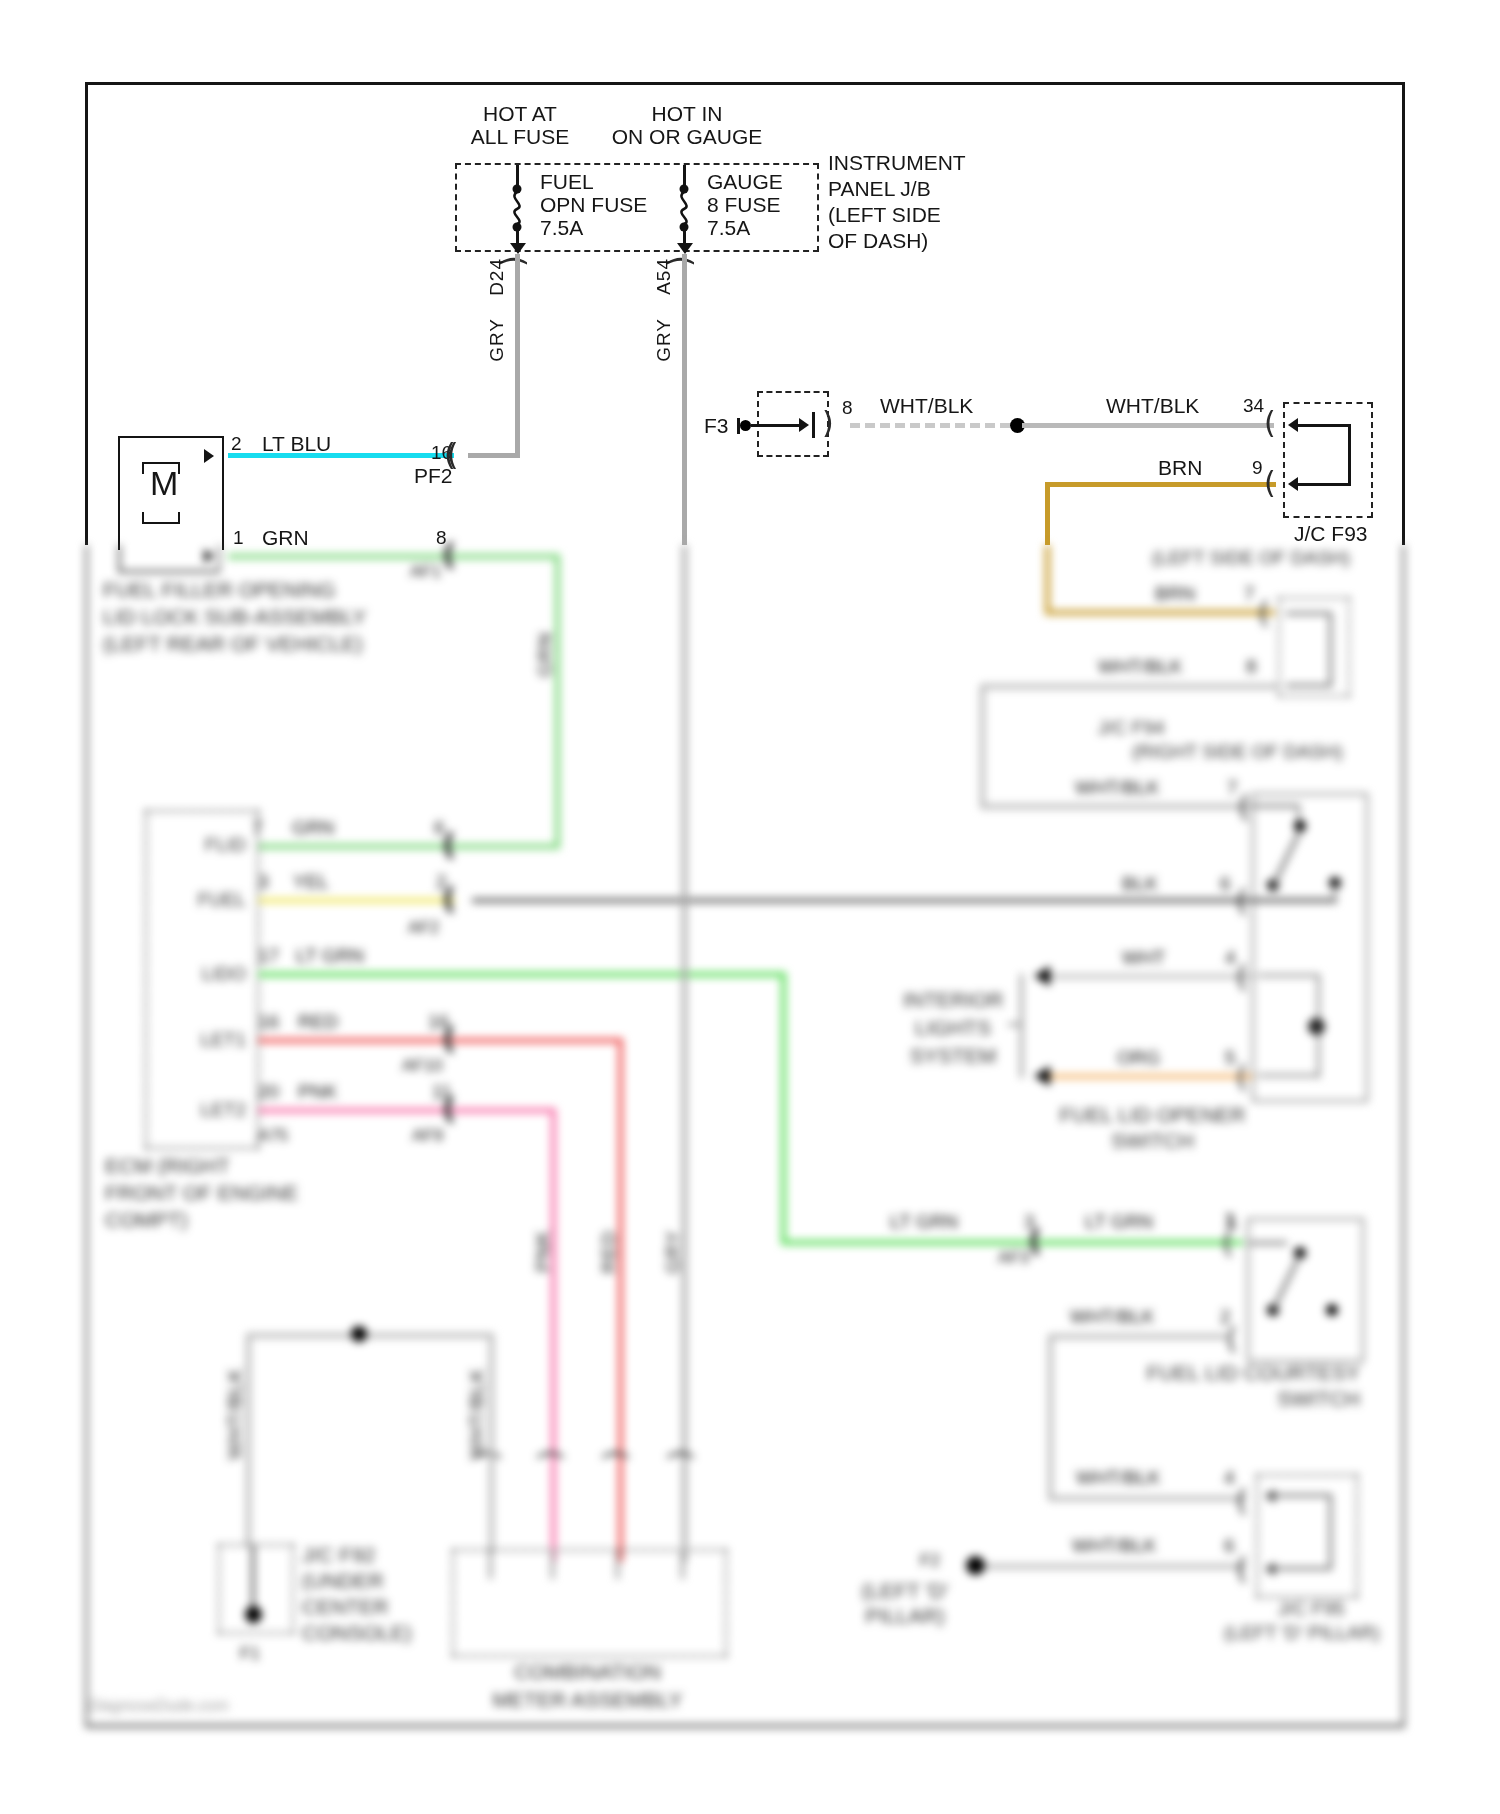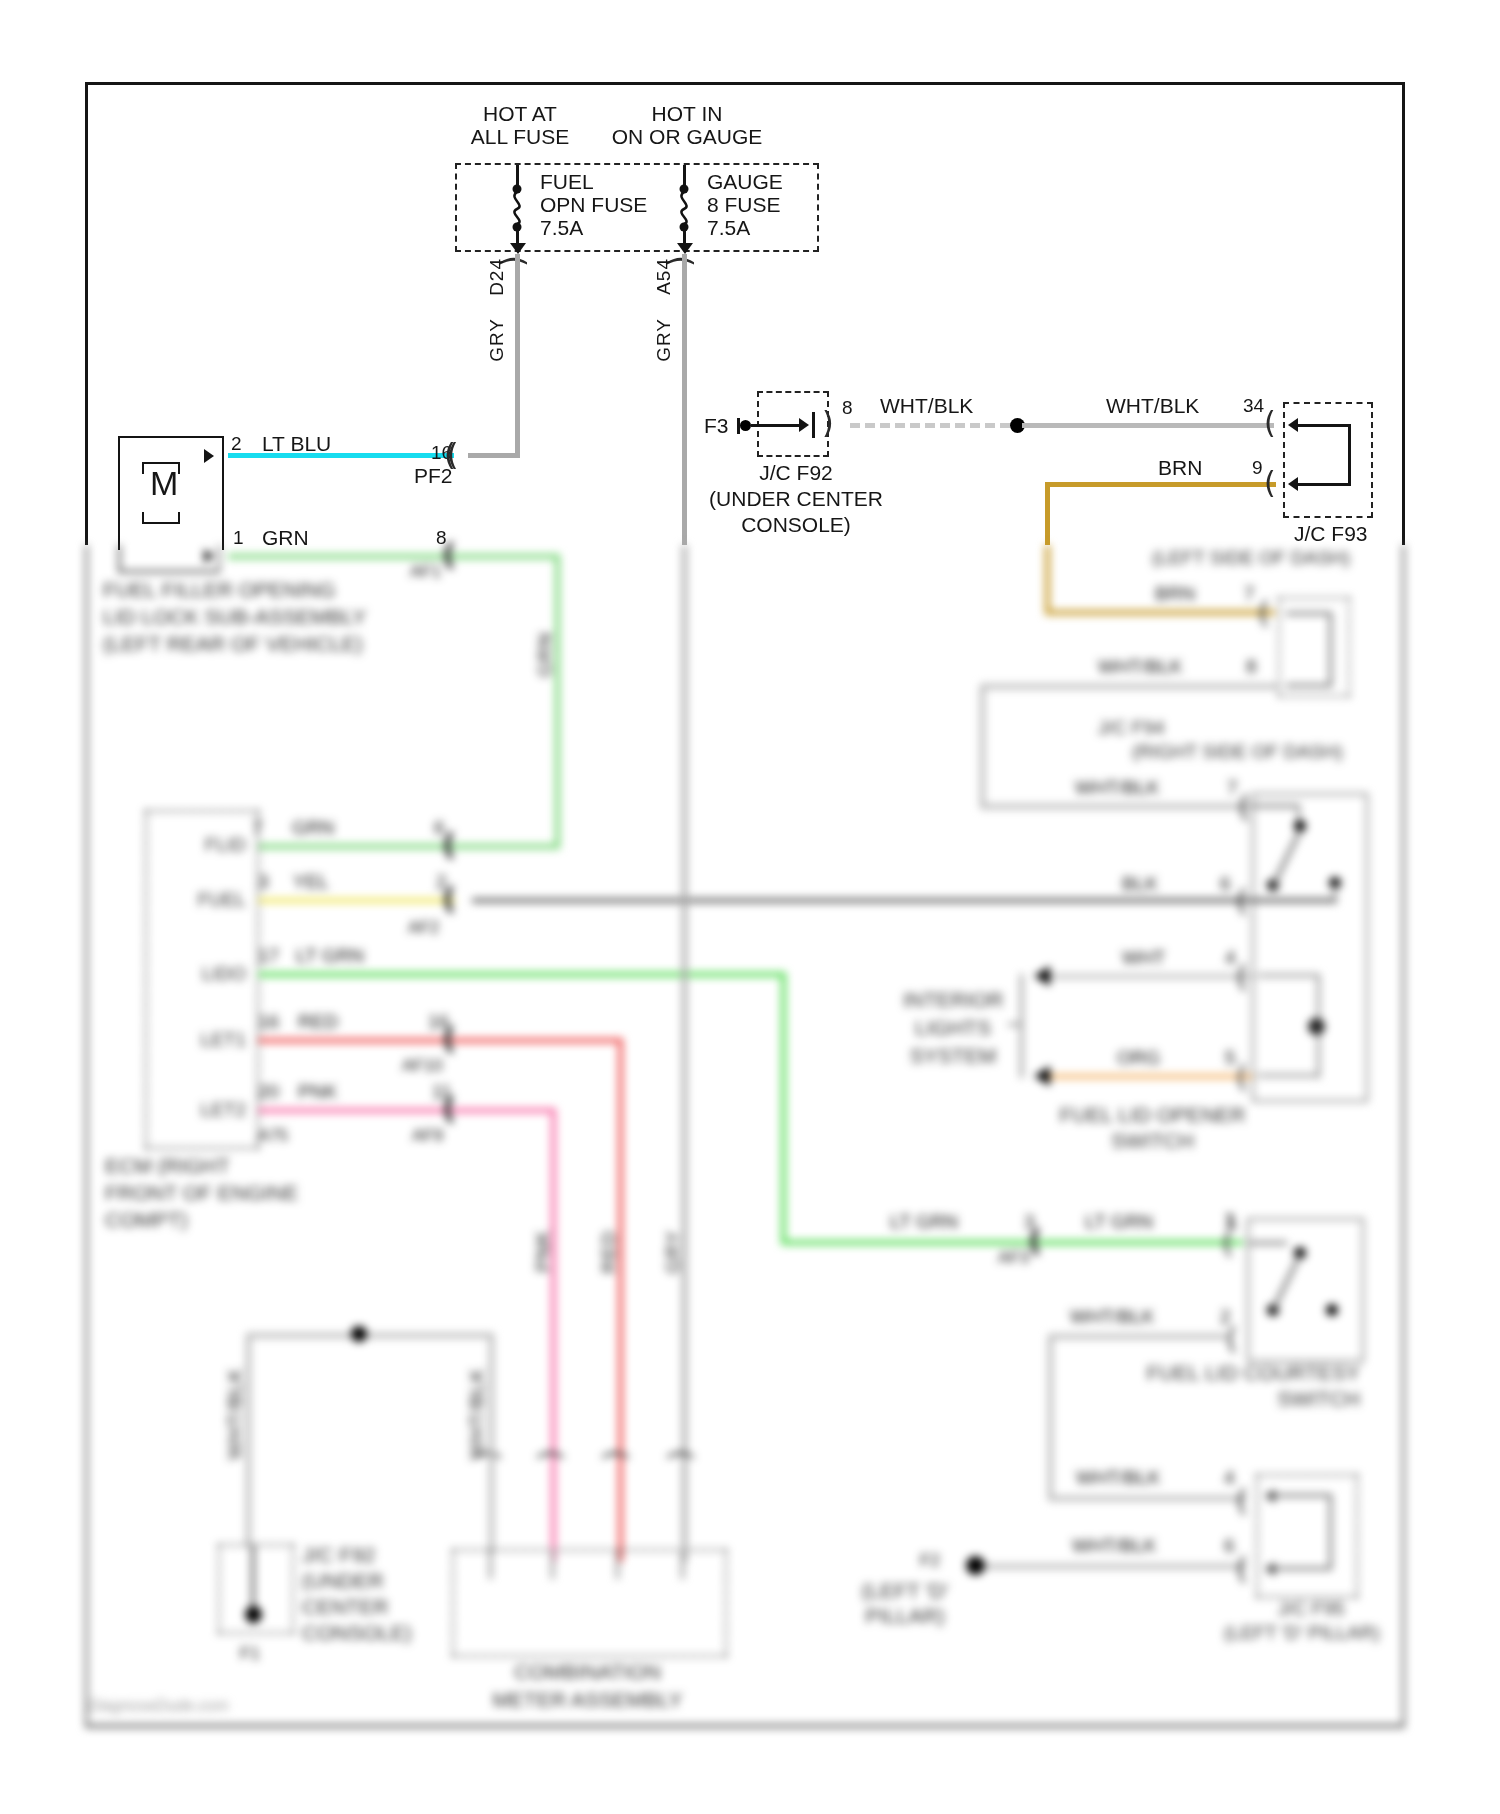--- a/index.html
+++ b/index.html
@@ -35,20 +35,24 @@
   <div class="w" style="left:85px;top:82px;width:1320px;height:3px;background:#161616;"></div>
   <div class="w" style="left:85px;top:82px;width:3px;height:463px;background:#161616;"></div>
   <div class="w" style="left:1402px;top:82px;width:3px;height:463px;background:#161616;"></div>
 
   <div class="lb pre c" style="left:455px;top:102px;width:130px;">HOT AT
 ALL FUSE</div>
   <div class="lb pre c" style="left:607px;top:102px;width:160px;">HOT IN
 ON OR GAUGE</div>
 
   <div class="dashbox" style="left:455px;top:163px;width:360px;height:85px;"></div>
+  <div class="lb pre" style="left:828px;top:150px;line-height:26px;">INSTRUMENT
+PANEL J/B
+(LEFT SIDE
+OF DASH)</div>
 
   <div class="w" style="left:516px;top:165px;width:2.5px;height:22px;background:#141414;"></div>
   <svg style="position:absolute;left:505px;top:183px;" width="24" height="52" viewBox="0 0 24 52">
     <circle cx="12" cy="6" r="4.5" fill="#111"></circle>
         <circle cx="12" cy="44" r="4.5" fill="#111"></circle>
     <path d="M12,9 C3,15 21,22 12,26 C3,30 21,38 12,41" stroke="#111" stroke-width="2.5" fill="none"></path>
   </svg>
   <div class="w" style="left:516px;top:230px;width:2.5px;height:14px;background:#141414;"></div>
   <div class="trid" style="left:510px;top:243px;"></div>
   <div class="pc rot90" style="left:508px;top:246px;">(</div>
@@ -97,23 +101,20 @@
 
   <div class="lb" style="left:704px;top:414px;">F3</div>
   <div class="w" style="left:737px;top:418px;width:2.5px;height:16px;background:#141414;"></div>
   <div class="dot" style="left:740px;top:420px;width:11px;height:11px;"></div>
   <div class="dashbox" style="left:757px;top:391px;width:68px;height:62px;"></div>
   <div class="w" style="left:751px;top:424px;width:52px;height:2.5px;background:#141414;"></div>
   <div class="trir" style="left:799px;top:418px;"></div>
   <div class="w" style="left:812px;top:412px;width:2.5px;height:26px;background:#141414;"></div>
   <div class="pc" style="left:822px;top:408px;">)</div>
   <div class="lb s19" style="left:842px;top:396px;">8</div>
-  <div class="lb pre c" style="left:706px;top:460px;width:180px;line-height:26px;">J/C F92
-(UNDER CENTER
-CONSOLE)</div>
 
   <div class="w" style="left:850px;top:423px;width:160px;height:0;border-top:5px dashed #c9c9c9;"></div>
   <div class="lb" style="left:880px;top:394px;">WHT/BLK</div>
   <div class="dot" style="left:1010px;top:418px;width:15px;height:15px;"></div>
   <div class="w" style="left:1022px;top:423px;width:252px;height:5px;background:#b9b9b9;"></div>
   <div class="lb" style="left:1106px;top:394px;">WHT/BLK</div>
   <div class="lb s19" style="left:1243px;top:394px;">34</div>
 
   <div class="lb" style="left:1158px;top:456px;">BRN</div>
   <div class="lb s19" style="left:1252px;top:456px;">9</div>

